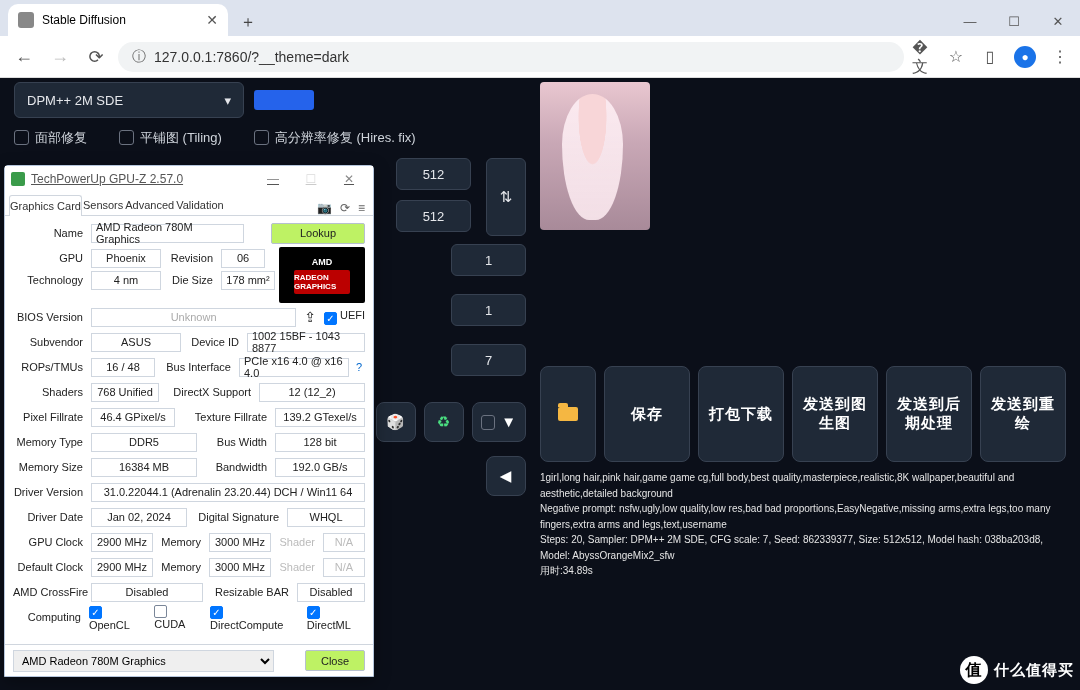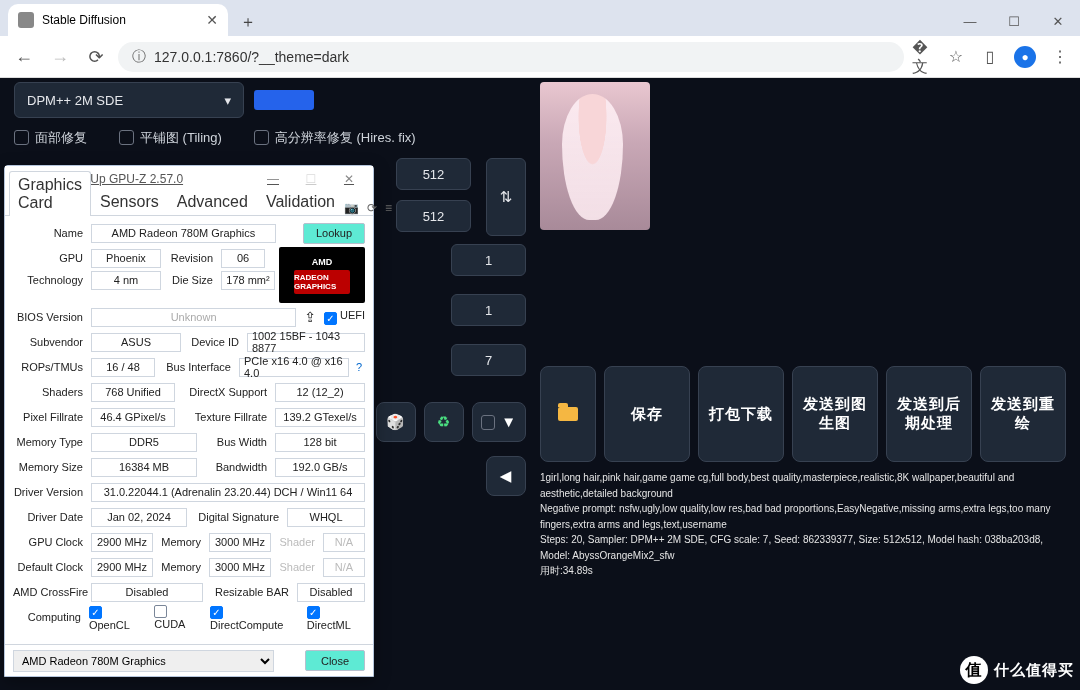--- a/index.html
+++ b/index.html
@@ -51,30 +51,30 @@
 .info-block { color: #e5e5e5; font-size: 10px; line-height: 1.55; }
 
 
 .gpuz { position: absolute; left: 4px; top: 165px; width: 370px; height: 512px; background: #fff; border: 1px solid #b6c6dc; border-radius: 4px 4px 0 0; box-shadow: 0 4px 16px rgba(0,0,0,0.35); font-size: 11px; color: #222; display: flex; flex-direction: column; }
 .gpuz-title { height: 26px; background: #fff; display: flex; align-items: center; padding: 0 6px; gap: 6px; color: #555; font-size: 12px; text-decoration: underline; }
 .gpuz-title .icon { width: 14px; height: 14px; background: #3a9b4a; border-radius: 2px; }
 .gpuz-title .win { margin-left: auto; display: flex; gap: 2px; }
 .gpuz-title .win div { width: 36px; height: 22px; display: flex; align-items: center; justify-content: center; color: #888; font-size: 12px; }
 
 .gpuz-tabs { display: flex; height: 24px; border-bottom: 1px solid #d0d6de; align-items: flex-end; padding: 0 4px; gap: 0; }
-.gpuz-tab { padding: 4px 8px; font-size: 16px; color: #333; border: 1px solid transparent; border-bottom: none; border-radius: 3px 3px 0 0; }
+.gpuz-tab { padding: 4px 0; font-size: 11px; color: #333; border: 1px solid transparent; border-bottom: none; border-radius: 3px 3px 0 0; }
 .gpuz-tab.active { background: #fff; border-color: #d0d6de; position: relative; top: 1px; }
 .gpuz-tabs .tab-icons { margin-left: auto; display:flex; gap:8px; padding-right:4px; color:#666; font-size:12px;}
 
 .gpuz-body { flex: 1; padding: 6px 8px 4px 8px; display: flex; flex-direction: column; gap: 3px; overflow: hidden; }
 .grow { display: flex; align-items: center; height: 22px; gap: 4px; }
 .glabel { width: 74px; text-align: right; padding-right: 4px; font-size: 11px; white-space: nowrap; }
 .glabel.w2 { width: 92px; }
 .gval { border: 1px solid #cfd6df; background: #fff; height: 19px; display: flex; align-items: center; justify-content: center; font-size: 11px; padding: 0 4px; }
-.gbtn { border: 1px solid #b6c0ce; background: #5eead4; height: 21px; padding: 0 12px; border-radius: 2px; font-size: 11px; display:flex; align-items:center; justify-content:center;margin-left:23px; }
+.gbtn { border: 1px solid #b6c0ce; background: #bef264; height: 21px; padding: 0 28px; border-radius: 2px; font-size: 11px; display:flex; align-items:center; justify-content:center;margin-left:23px; }
 .amd-logo { width: 88px; height: 56px; background: #000; color: #fff; display: flex; flex-direction: column; align-items: center; justify-content: center; border-radius: 2px; font-size: 9px; font-weight: bold; }
 .amd-logo .radeon { background: #b00; width: 56px; height: 24px; border-radius: 2px; margin-top:3px; display:flex;align-items:center;justify-content:center; font-size:8px;}
 
 .gchk { width: 13px; height: 13px; border: 1px solid #7a8698; border-radius: 2px; display: inline-flex; align-items:center; justify-content:center; background:#fff; margin-right: 3px; vertical-align:-3px; }
 .gchk.on { background: #0075ff; border-color:#0075ff; color:#fff; font-size:10px; }
 .gchk.on::after { content:"✓"; }
 
 .gpuz-foot { height: 32px; border-top: 1px solid #d0d6de; display: flex; align-items: center; padding: 0 8px; gap: 8px; }
 .gpuz-foot select { flex: 1; height: 22px; border: 1px solid #cfd6df; font-size: 11px; padding:0 4px;}
 
@@ -270,21 +270,21 @@
     </div>
     <div class="grow">
       <div class="glabel">ROPs/TMUs</div>
       <div class="gval" style="width:64px">16 / 48</div>
       <div class="glabel" style="width:76px">Bus Interface</div>
       <div class="gval" style="flex:1">PCIe x16 4.0 @ x16 4.0</div>
       <span style="color:#06c;padding:0 3px">?</span>
     </div>
     <div class="grow">
       <div class="glabel">Shaders</div>
-      <div class="gval" style="width:84px">768 Unified</div>
+      <div class="gval" style="width:68px">768 Unified</div>
       <div class="glabel w2">DirectX Support</div>
       <div class="gval" style="flex:1">12 (12_2)</div>
     </div>
     <div class="grow">
       <div class="glabel">Pixel Fillrate</div>
       <div class="gval" style="width:84px">46.4 GPixel/s</div>
       <div class="glabel w2">Texture Fillrate</div>
       <div class="gval" style="flex:1">139.2 GTexel/s</div>
     </div>
     <div class="grow">

